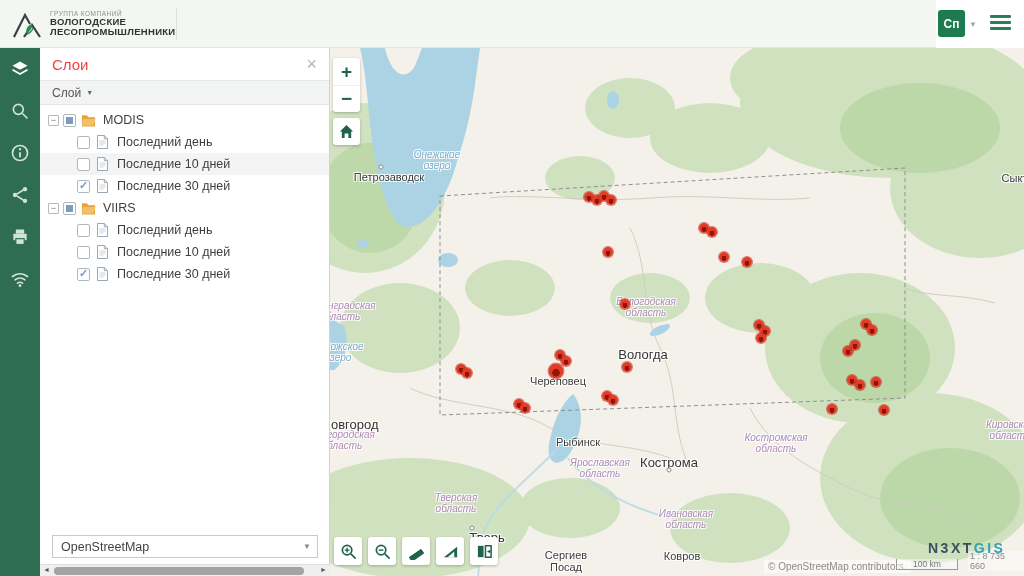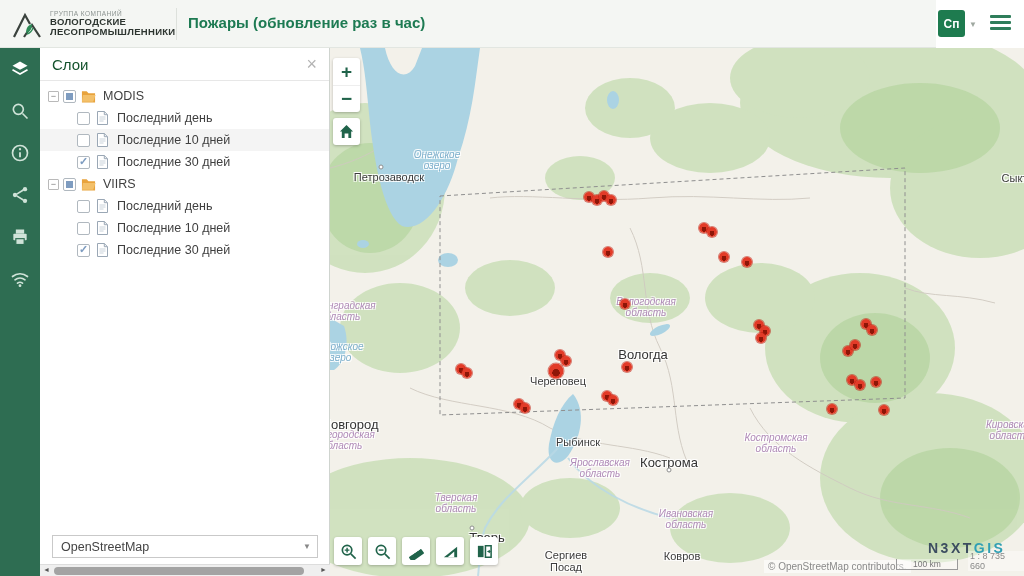--- a/index.html
+++ b/index.html
@@ -27,21 +27,21 @@
   .rail { position:absolute; left:0; top:48px; width:40px; height:528px; background:#2e6d52; z-index:25; }
   .rail-icon { width:40px; height:42px; display:flex; align-items:center; justify-content:center;
                color:#cfe3d8; cursor:pointer; }
   .rail-icon.active { color:#ffffff; }
   .rail-icon svg { width:20px; height:20px; }
 
   
   .panel { position:absolute; left:40px; top:48px; width:290px; height:528px; background:#fff;
            border-right:1px solid #cfd4cf; z-index:20; }
   .panel-head { height:33px; border-bottom:1px solid #e7e7e7; display:flex; align-items:center; padding:0 12px; }
-  .panel-title { font-size:15px; color:#14532d; flex:1; }
+  .panel-title { font-size:15px; color:#ef4444; flex:1; }
   .panel-close { font-size:18px; color:#b4b4b4; cursor:pointer; line-height:1; }
   .col-head { height:24px; background:#f2f3f3; border-bottom:1px solid #e5e5e5; display:flex;
               align-items:center; padding:0 12px; font-size:12px; color:#555; cursor:pointer; }
   .col-arrow { font-size:7px; color:#666; margin-left:5px; }
   .tree { padding-top:4px; }
   .trow { height:22px; display:flex; align-items:center; padding-left:8px; font-size:12.5px;
           color:#3f3f3f; cursor:pointer; }
   .trow.hl { background:#f4f4f4; }
   .exp { width:11px; height:11px; border:1px solid #b9b9b9; background:#fff; color:#777;
          font-size:9px; line-height:9px; text-align:center; margin-right:4px; flex:none; border-radius:1px; }
@@ -118,21 +118,20 @@
       <path d="M16 26 c0-5 2-8 6-9 c0 5-2 8-6 9z" fill="#2e8b57"></path>
       <path d="M17 27 c3-1 5-3 6-6" fill="none" stroke="#2e8b57" stroke-width="1.4"></path>
     </svg>
     <div class="logo-text">
       <div class="logo-small">ГРУППА КОМПАНИЙ</div>
       <div class="logo-big">ВОЛОГОДСКИЕ</div>
       <div class="logo-big">ЛЕСОПРОМЫШЛЕННИКИ</div>
     </div>
   </div>
   <div class="header-sep"></div>
-  <div class="app-title">Пожары (обновление раз в час)</div>
   <button class="user-btn">Сп</button>
   <div class="user-chevron">▼</div>
   <div class="burger">
       <span></span>
       <span></span>
       <span></span>
     </div>
 </div>
 
 <div class="rail">
@@ -175,20 +174,24 @@
         <path d="M3 9a14 14 0 0 1 18 0M6 13a9.5 9.5 0 0 1 12 0M9 17a5 5 0 0 1 6 0" fill="none" stroke="currentColor" stroke-width="2" stroke-linecap="round"></path>
         <circle cx="12" cy="20" r="1.7" fill="currentColor"></circle>
       </svg>
   </div>
 </div>
 
 <div class="panel">
   <div class="panel-head">
     <div class="panel-title">Слои</div>
     <div class="panel-close">×</div>
+  </div>
+  <div class="col-head">
+    <span>Слой</span>
+      <span class="col-arrow">▼</span>
   </div>
   <div class="tree" id="layer-tree">
       <div class="trow">
         <span class="exp">−</span>
         <span class="cb partial"></span>
         <span class="ticon">
           <svg viewBox="0 0 16 14">
             <path d="M1 2h5l2 2h7v10H1z" fill="#e8a33d"></path>
             <path d="M2 6h13.5L13 13H1z" fill="#f3c06a"></path>
           </svg>

